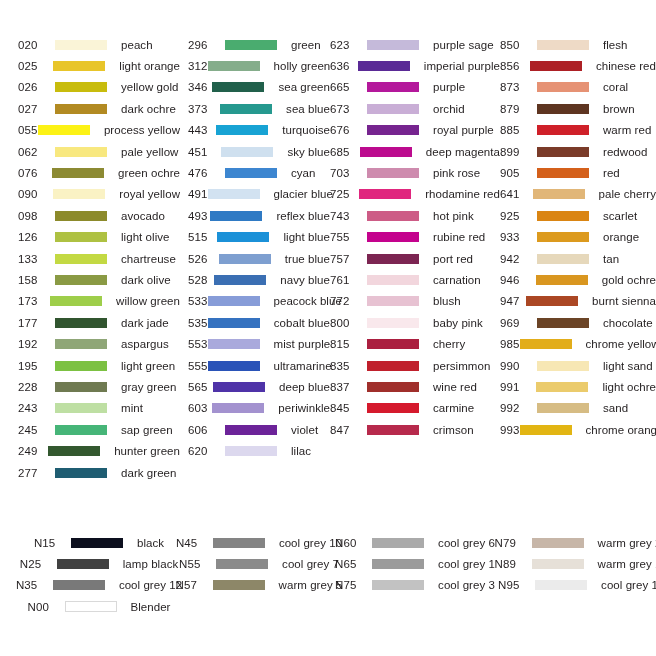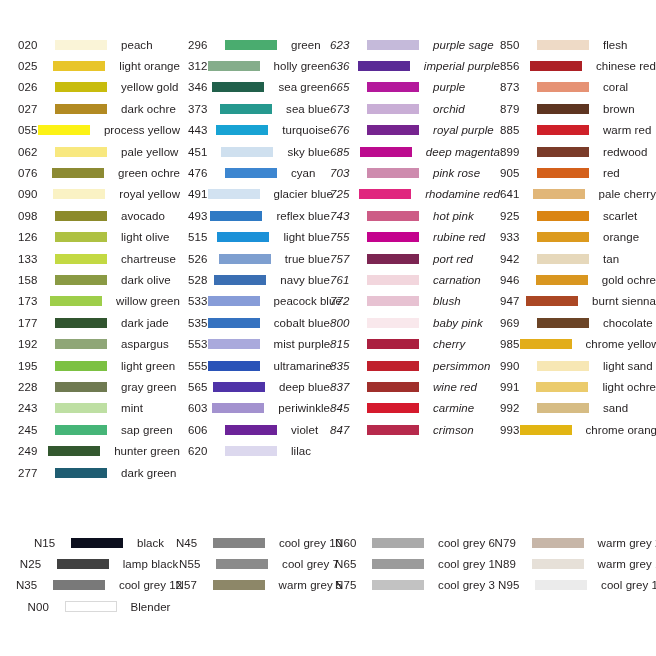--- a/index.html
+++ b/index.html
@@ -29,21 +29,21 @@
     width: 656px;
     display: flex;
     flex-direction: row;
   }
   .col {
     display: flex;
     flex-direction: column;
   }
   .col-0 { width: 180px; padding-left: 18px; }
   .col-1 { width: 150px; padding-left: 8px; }
-  .col-2 { width: 170px; padding-left: 0px; font-style: italic; }
+  .col-2 { width: 170px; padding-left: 0px; }
   .col-3 { width: 156px; padding-left: 0px; }
   .swatch-row {
     display: flex;
     flex-direction: row;
     align-items: center;
     height: 21.4px;
   }
   .code {
     font-size: 11.5px;
     color: #231f20;

